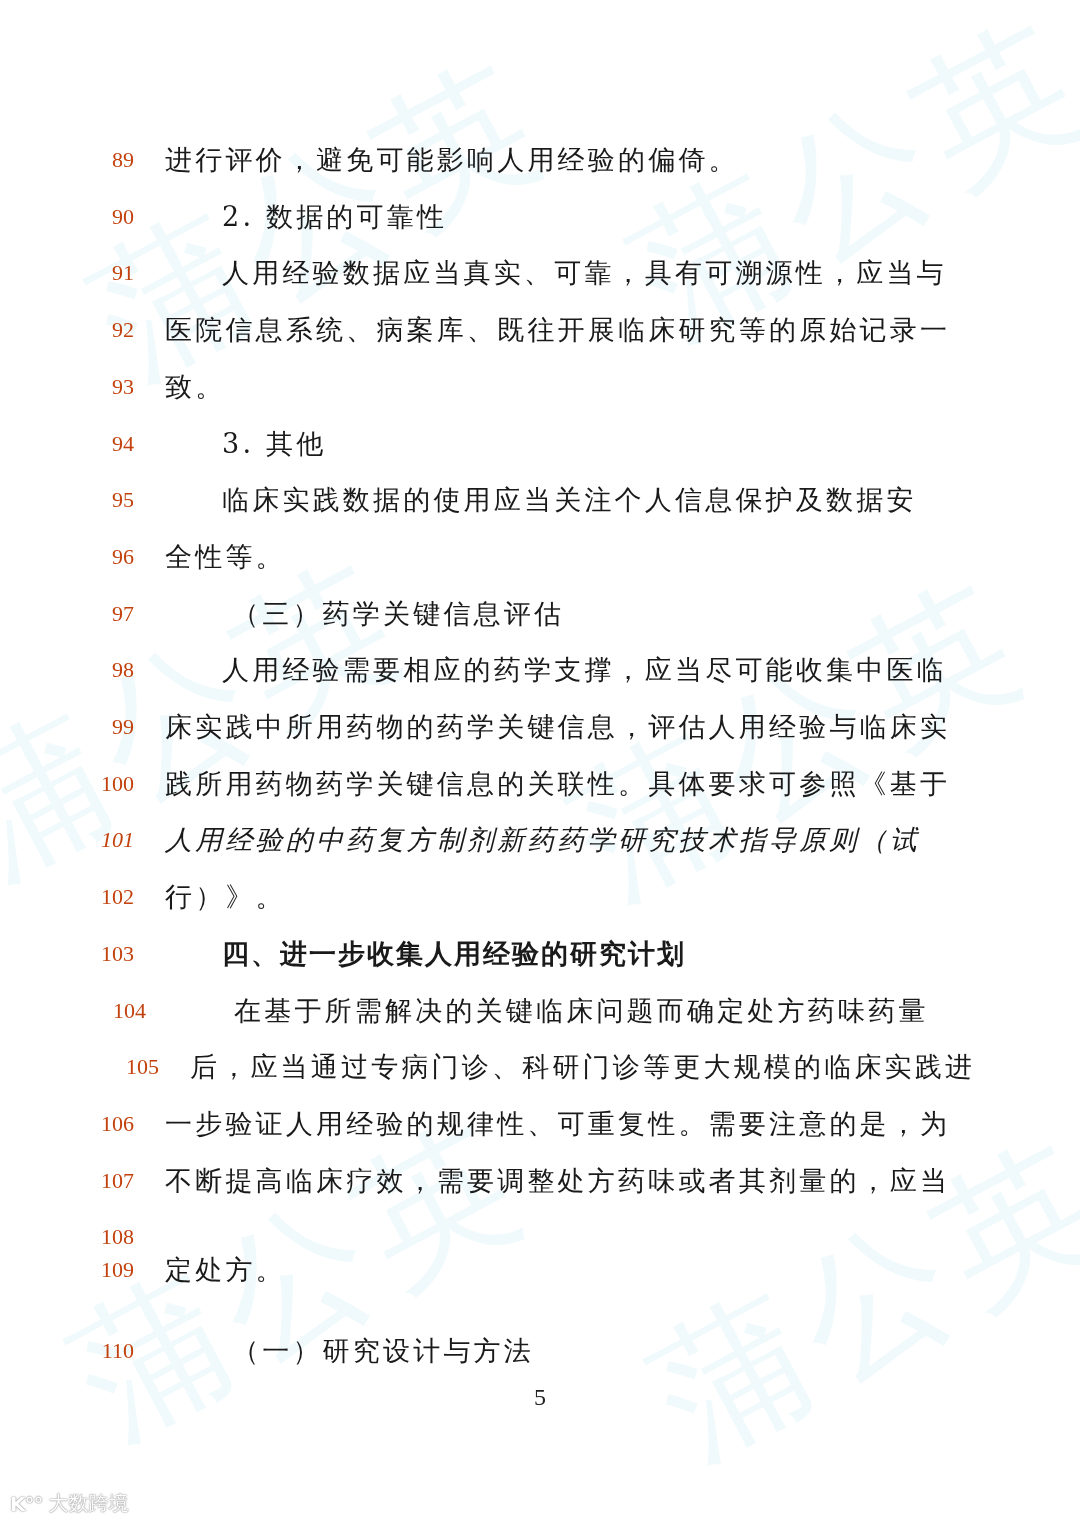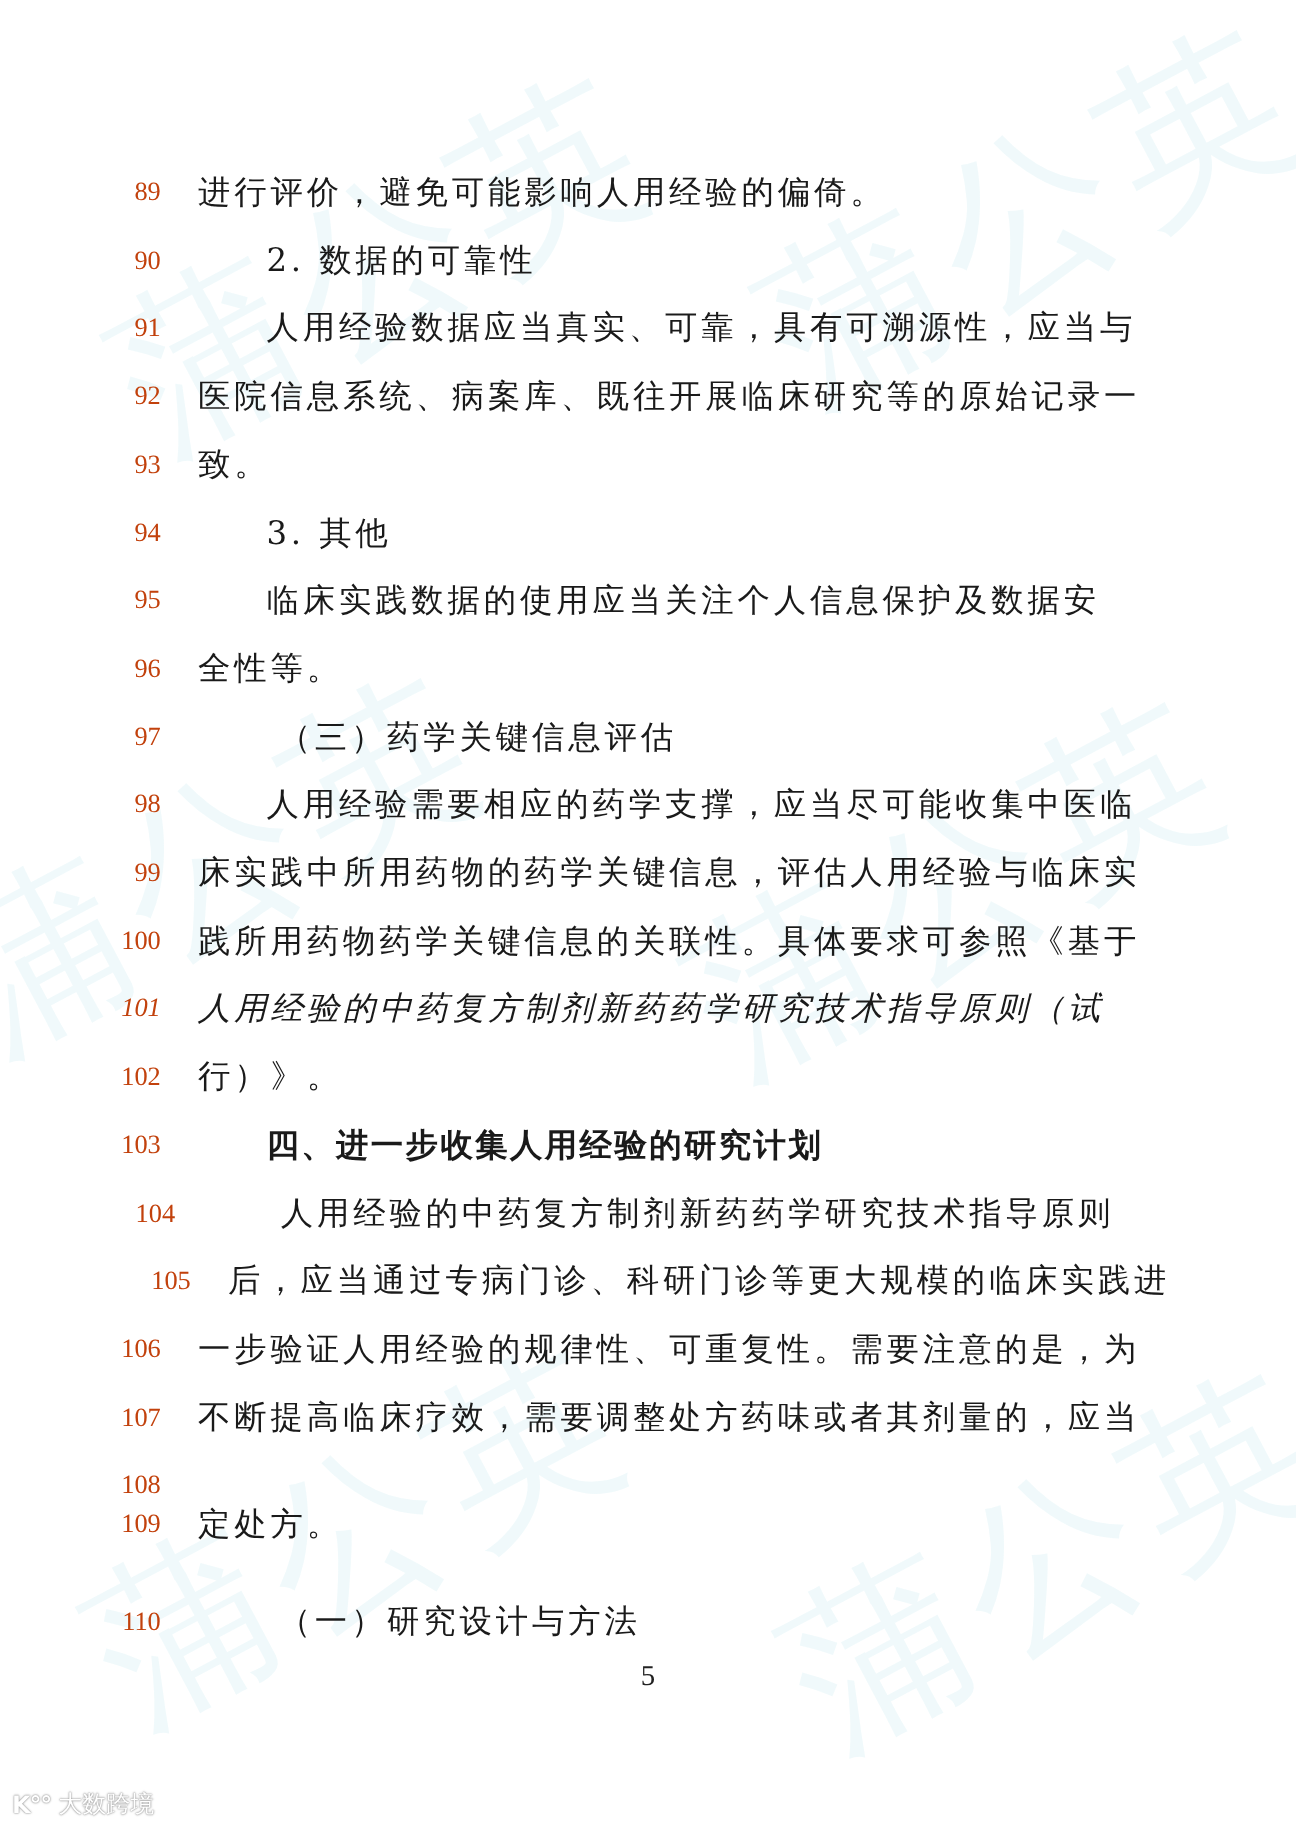--- a/index.html
+++ b/index.html
@@ -118,21 +118,21 @@
     <div class="line" style="top: 877.1px;">
       <span class="lineno">102</span>
       <span class="text">行）》。</span>
     </div>
     <div class="line" style="top: 933.8px;">
       <span class="lineno">103</span>
       <span class="text indent bold">四、进一步收集人用经验的研究计划</span>
     </div>
     <div class="line" style="top: 990.5px; margin-left: 12px;">
       <span class="lineno">104</span>
-      <span class="text indent">人用经验的中药复方制剂新药药学研究技术指导原则</span>
+      <span class="text indent">在基于所需解决的关键临床问题而确定处方药味药量</span>
     </div>
     <div class="line" style="top: 1047.2px; margin-left: 25px;">
       <span class="lineno">105</span>
       <span class="text">后，应当通过专病门诊、科研门诊等更大规模的临床实践进</span>
     </div>
     <div class="line" style="top: 1103.9px; padding-left: 38px;">
       <span class="lineno">106</span>
       <span class="text">一步验证人用经验的规律性、可重复性。需要注意的是，为</span>
     </div>
     <div class="line" style="top: 1160.6px;">

